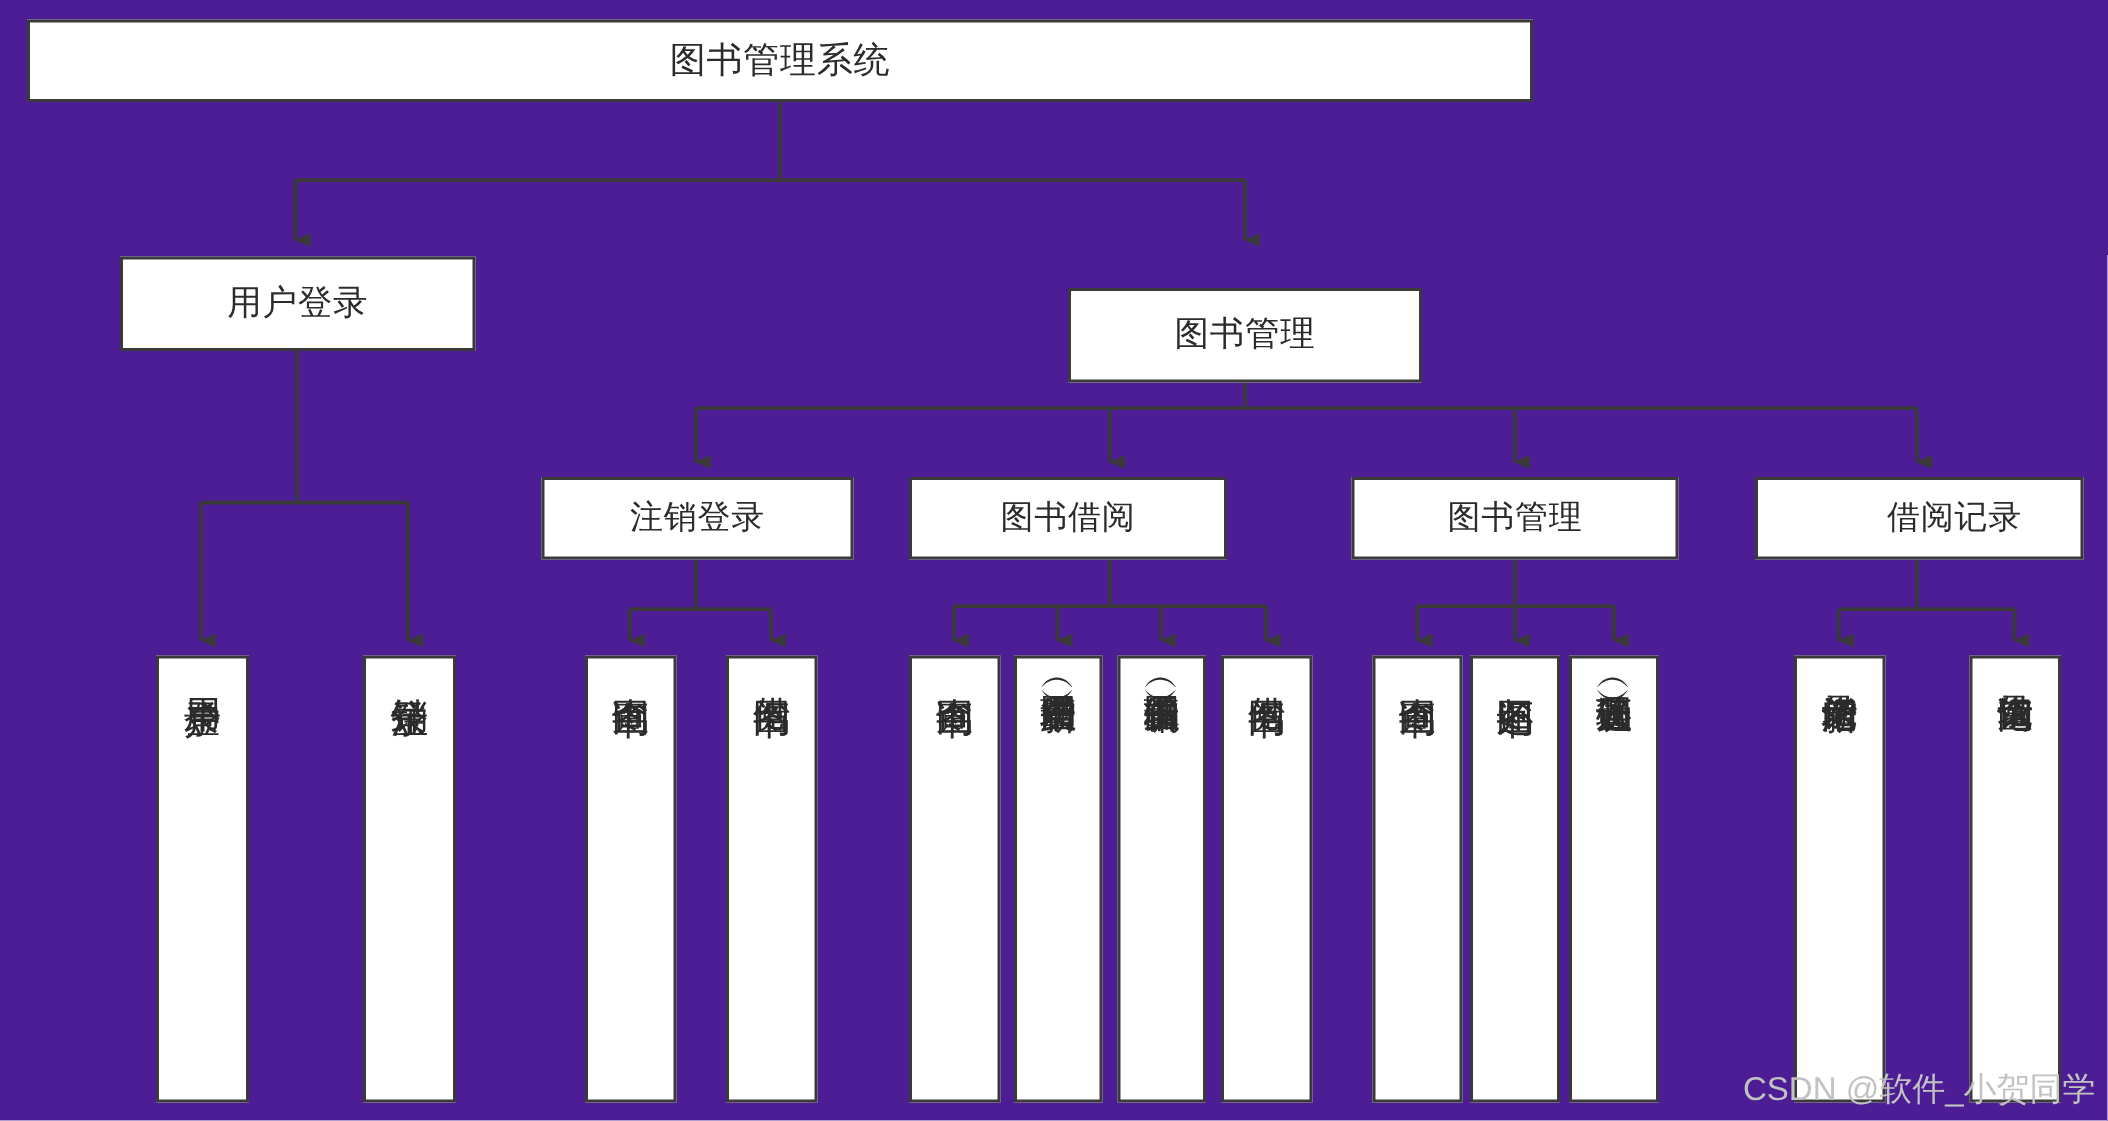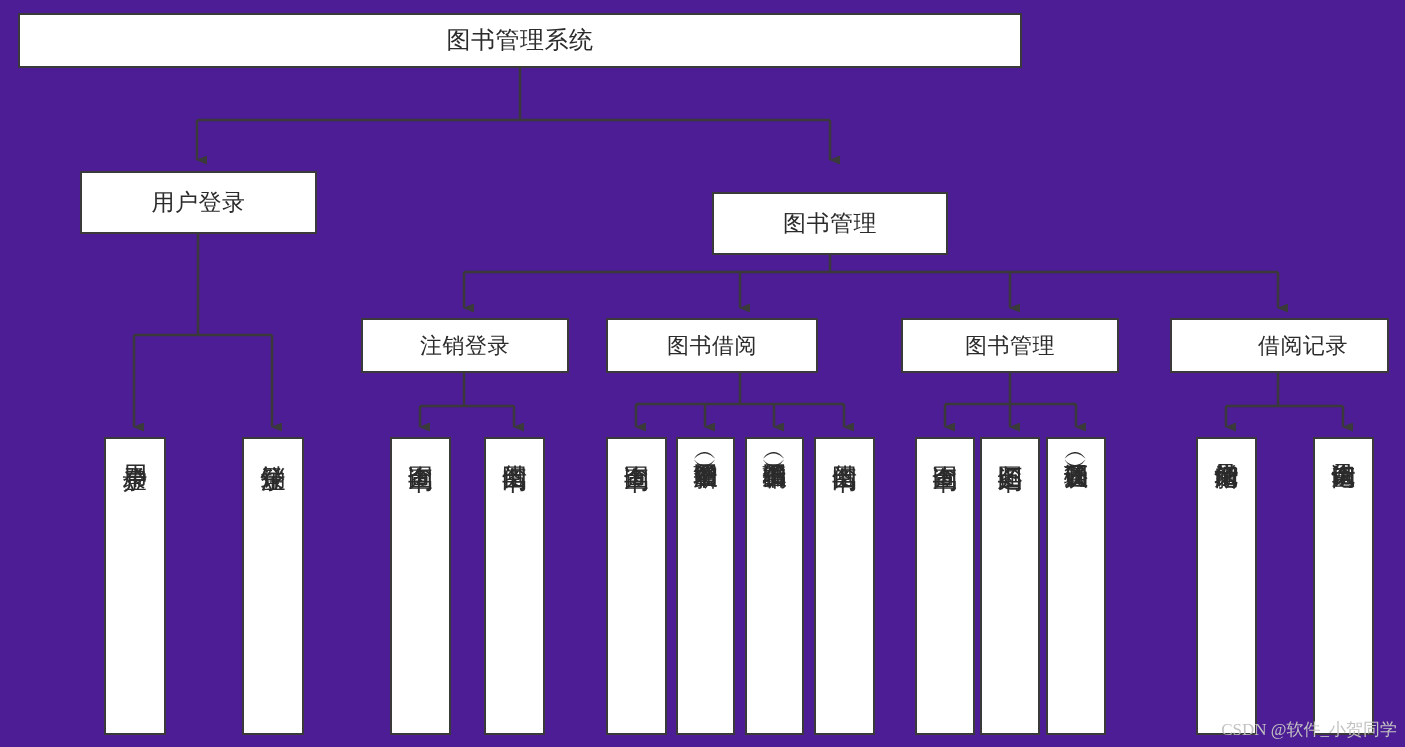--- a/index.html
+++ b/index.html
@@ -69,25 +69,25 @@
     white-space: nowrap;
   }
   .node.v.compact .node-label {
     font-size: 24px;
     letter-spacing: 0px;
   }
   #watermark {
     position: absolute;
     right: 8px;
     bottom: 6px;
-    font-size: 17px;
+    font-size: 22px;
     color: #c2c2c2;
     white-space: nowrap;
     z-index: 5;
-    font-family: Liberation Serif, serif;
+    font-family: Liberation Sans, sans-serif;
   }
 </style>
 </head>
 <body>
 
 <div id="diagram-root">
 
   <svg id="edge-layer" viewBox="0 0 1405 747" xmlns="http://www.w3.org/2000/svg">
     <defs>
       <marker id="arrow" markerWidth="9" markerHeight="11" refX="4.5" refY="10" orient="auto" markerUnits="userSpaceOnUse">

